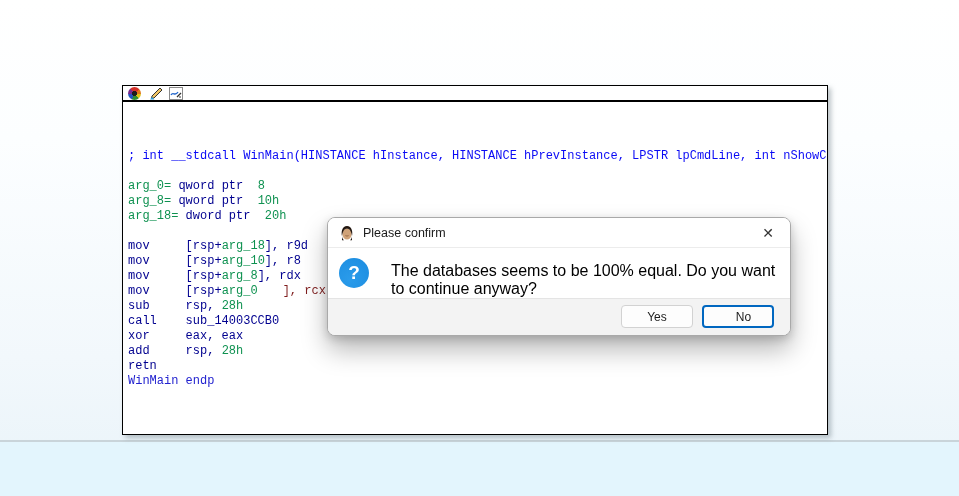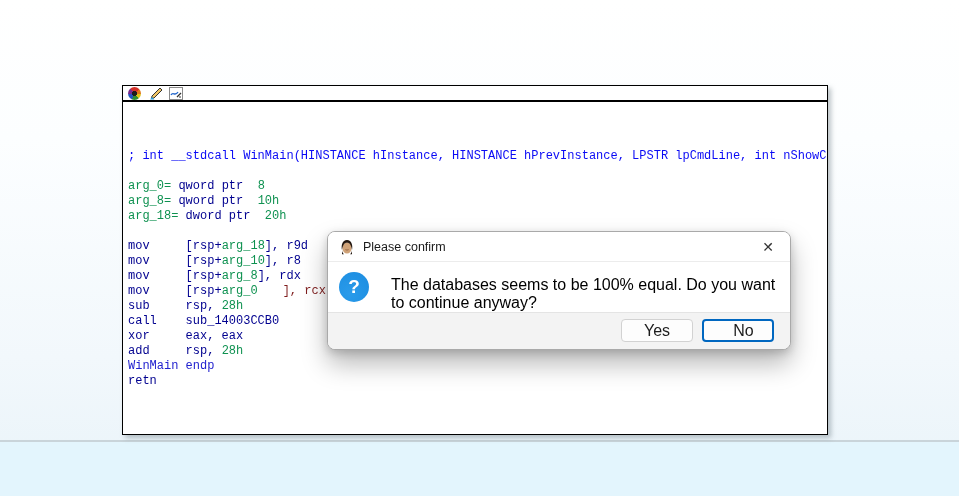--- a/index.html
+++ b/index.html
@@ -33,21 +33,21 @@
   #code-area {
     position:absolute; left:0; top:18px; right:0; bottom:0;
     padding:45px 0 0 5px;
     font-family:"Liberation Mono","DejaVu Sans Mono",monospace;
     font-size:12px; line-height:15px; cursor:text; overflow:hidden;
   }
   .cl { height:15px; white-space:pre; }
 
   
   #confirm-dialog {
-    position:absolute; left:327px; top:231px; width:464px; height:119px;
+    position:absolute; left:327px; top:217px; width:464px; height:119px;
     background:#fff; border:1px solid #a9a9a9; border-radius:8px;
     box-shadow:0 14px 26px rgba(0,0,0,.28), 0 3px 8px rgba(0,0,0,.16);
     overflow:hidden;
   }
   #dlg-titlebar {
     height:30px; display:flex; align-items:center; gap:8px;
     padding:0 11px; border-bottom:1px solid #ececec; background:#fff;
   }
   #dlg-title { font-size:12.5px; color:#1b1b1b; }
   #dlg-close {
@@ -62,21 +62,21 @@
   }
   #dlg-message { position:absolute; left:63px; top:14px; font-size:16px; color:#000; }
   #dlg-footer {
     position:absolute; left:0; right:0; bottom:0; height:37px;
     background:#f3f3f3; border-top:1px solid #e4e4e4;
     display:flex; justify-content:flex-end; align-items:flex-start; gap:9px;
     padding:6px 16px 0 0;
   }
   .dlg-btn {
     width:72px; height:23px; background:#fdfdfd; border:1px solid #d2d2d2; border-radius:4px;
-    font-family:"Liberation Sans",sans-serif; font-size:16px; color:#1c1c1c; cursor:pointer;
+    font-family:"Liberation Sans",sans-serif; font-size:12px; color:#1c1c1c; cursor:pointer;
   }
   .dlg-btn.default { border:2px solid var(--default-border,#0067c0);padding-left:11px; }
 </style>
 </head>
 <body>
 
 <div id="stage">
   <div id="desk-strip-line"></div>
   <div id="desk-strip"></div>
 
@@ -108,22 +108,22 @@
         <div class="cl"><span style="color: rgb(14, 145, 80);">arg_18=</span><span style="color: rgb(0, 0, 143);"> dword ptr  </span><span style="color: rgb(14, 145, 80);">20h</span></div>
         <div class="cl"> </div>
         <div class="cl"><span style="color: rgb(0, 0, 143);">mov     [rsp+</span><span style="color: rgb(14, 145, 80);">arg_18</span><span style="color: rgb(0, 0, 143);">], r9d</span></div>
         <div class="cl"><span style="color: rgb(0, 0, 143);">mov     [rsp+</span><span style="color: rgb(14, 145, 80);">arg_10</span><span style="color: rgb(0, 0, 143);">], r8</span></div>
         <div class="cl"><span style="color: rgb(0, 0, 143);">mov     [rsp+</span><span style="color: rgb(14, 145, 80);">arg_8</span><span style="color: rgb(0, 0, 143);">], rdx</span></div>
         <div class="cl"><span style="color: rgb(0, 0, 143);">mov     [rsp+</span><span style="color: rgb(14, 145, 80);">arg_0</span><span style="color: #7f1d1d; margin-left: 25px;">], rcx</span></div>
         <div class="cl"><span style="color: rgb(0, 0, 143);">sub     rsp, </span><span style="color: rgb(14, 145, 80);">28h</span></div>
         <div class="cl"><span style="color: rgb(0, 0, 143);">call    sub_14003CCB0</span></div>
         <div class="cl"><span style="color: rgb(0, 0, 143); text-align: center;">xor     eax, eax</span></div>
         <div class="cl"><span style="color: rgb(0, 0, 143);">add     rsp, </span><span style="color: rgb(14, 145, 80);">28h</span></div>
+        <div class="cl"><span style="color: rgb(0, 0, 143);">retn</span></div>
         <div class="cl"><span style="color: rgb(34, 34, 207);">WinMain endp</span></div>
-        <div class="cl"><span style="color: rgb(0, 0, 143);">retn</span></div>
       </div>
   </div>
 
   <div id="confirm-dialog">
     <div id="dlg-titlebar">
       <span style="display:inline-flex;">
         <svg width="16" height="16" viewBox="0 0 16 16">
           <ellipse cx="8" cy="9" rx="4.6" ry="5.6" fill="#cfa278"></ellipse>
           <path d="M8 1 C3.2 1 2 7 3 11 C3.8 6.5 5 3.8 8 3.8 C11 3.8 12.2 6.5 13 11 C14 7 12.8 1 8 1 Z" fill="#241811"></path>
           <path d="M3 11 C3 13 4 14.6 5 15.2 L3 15.2 Z" fill="#241811"></path>

